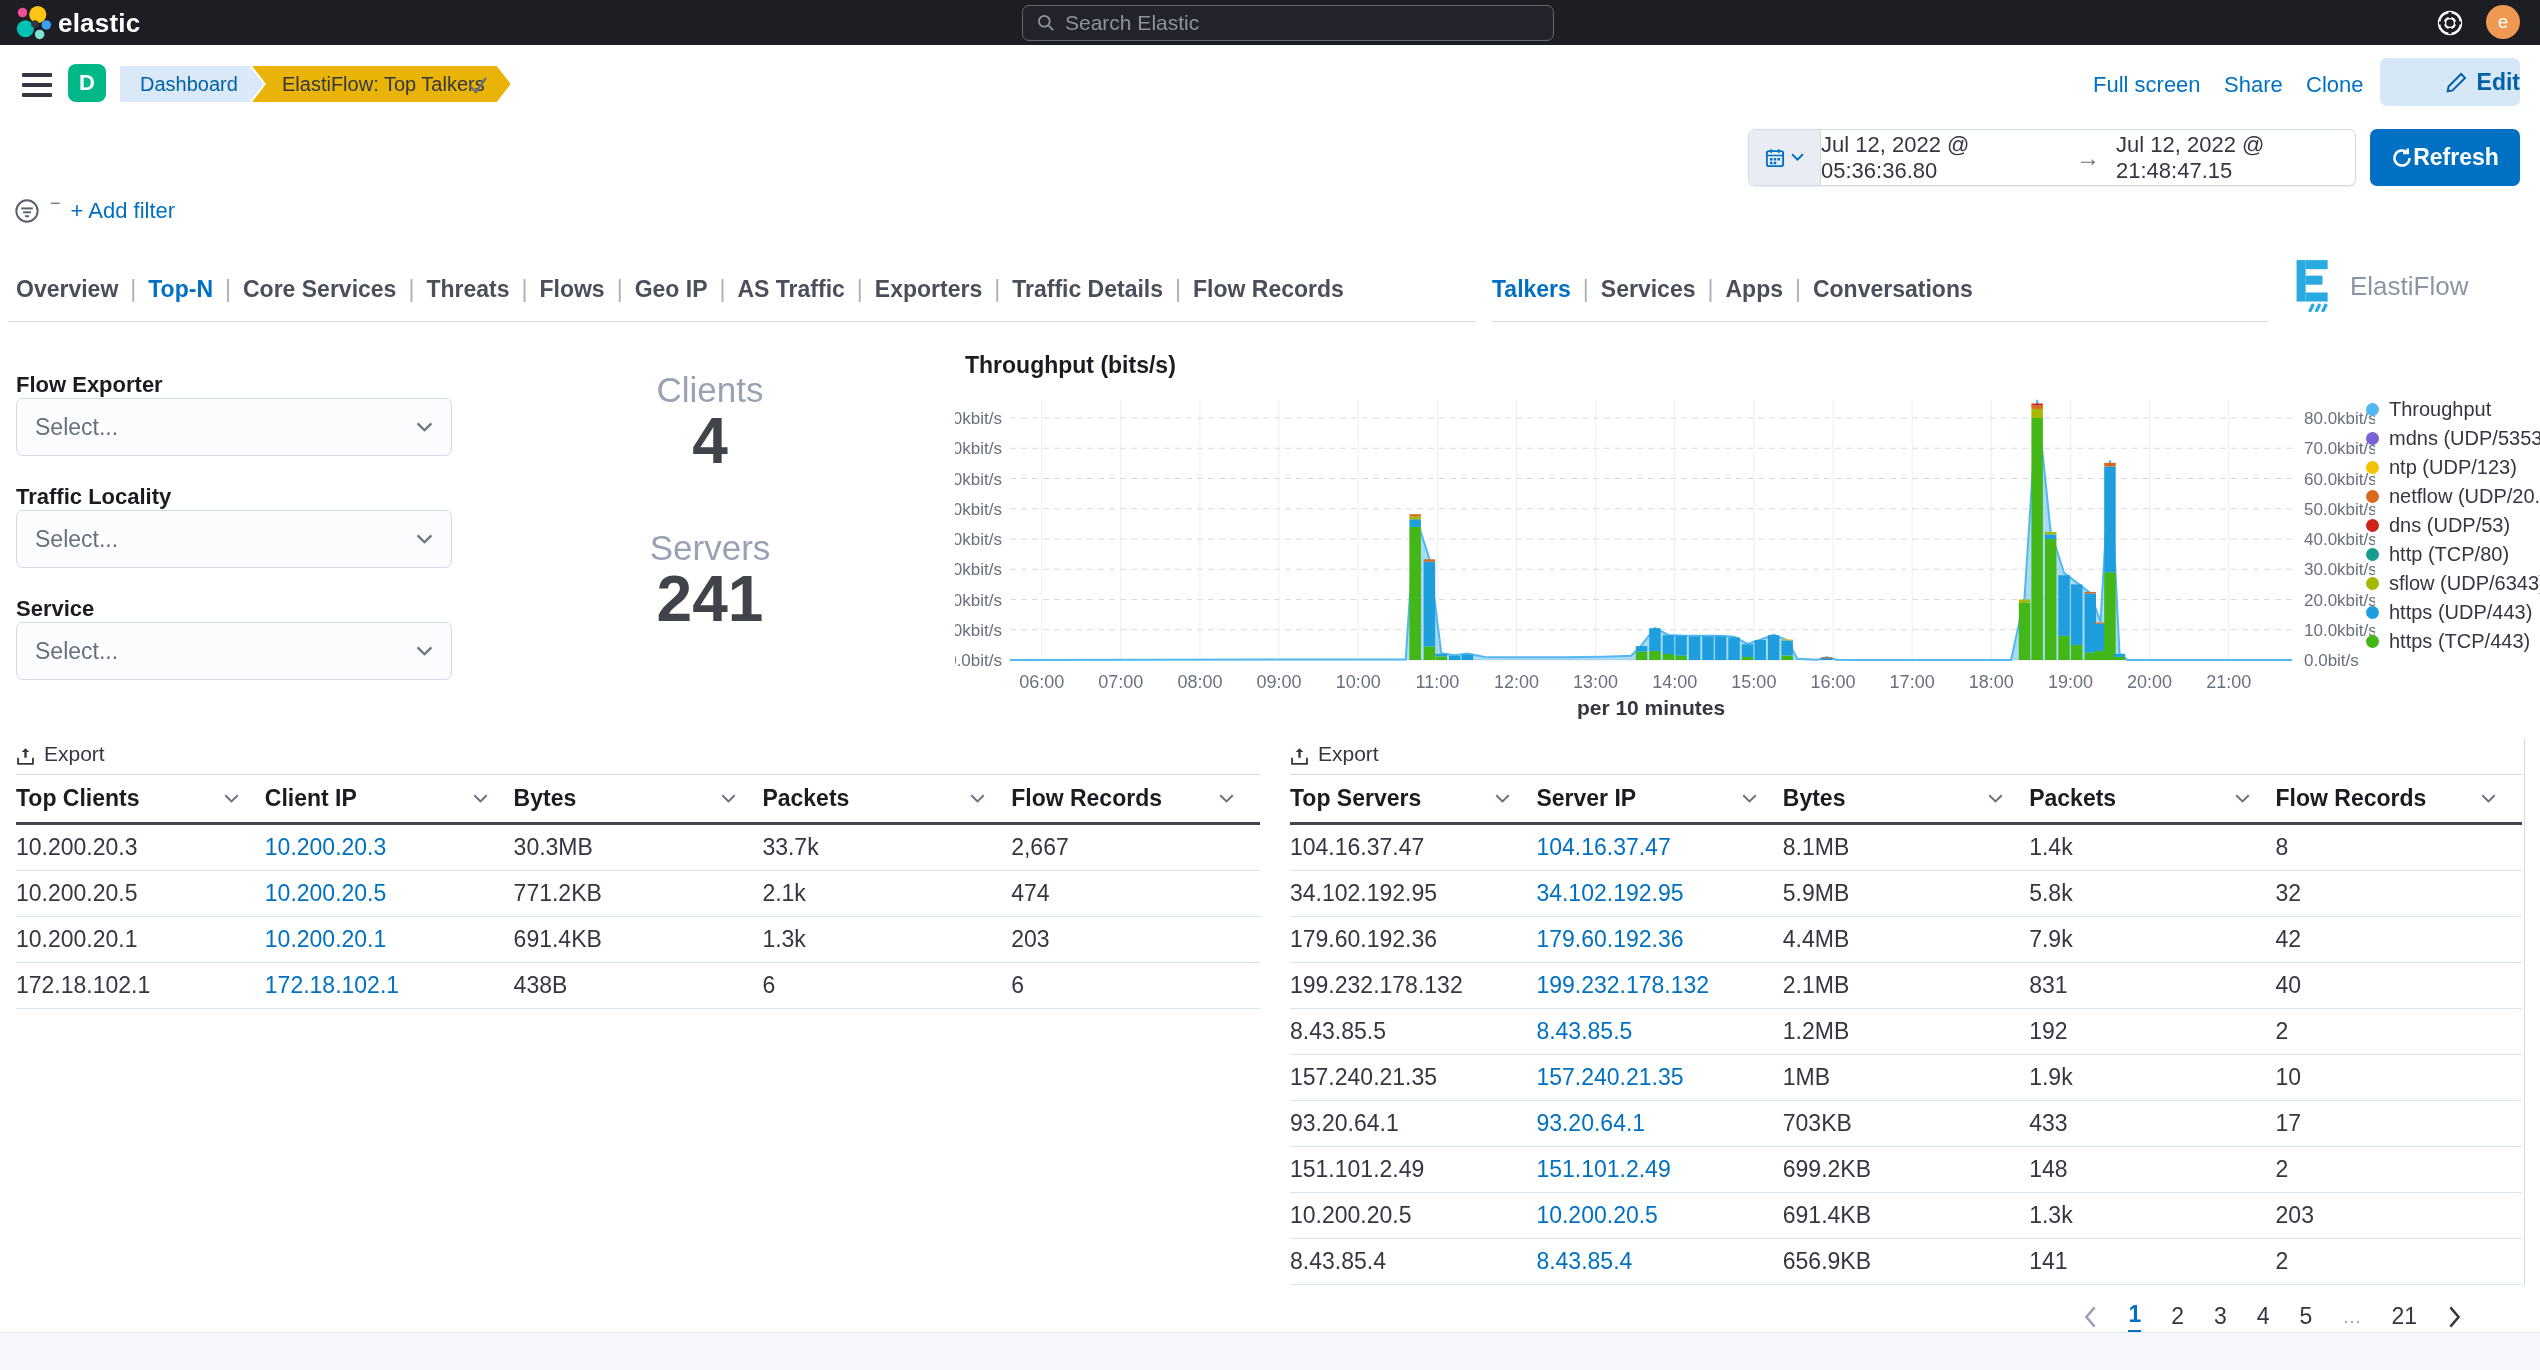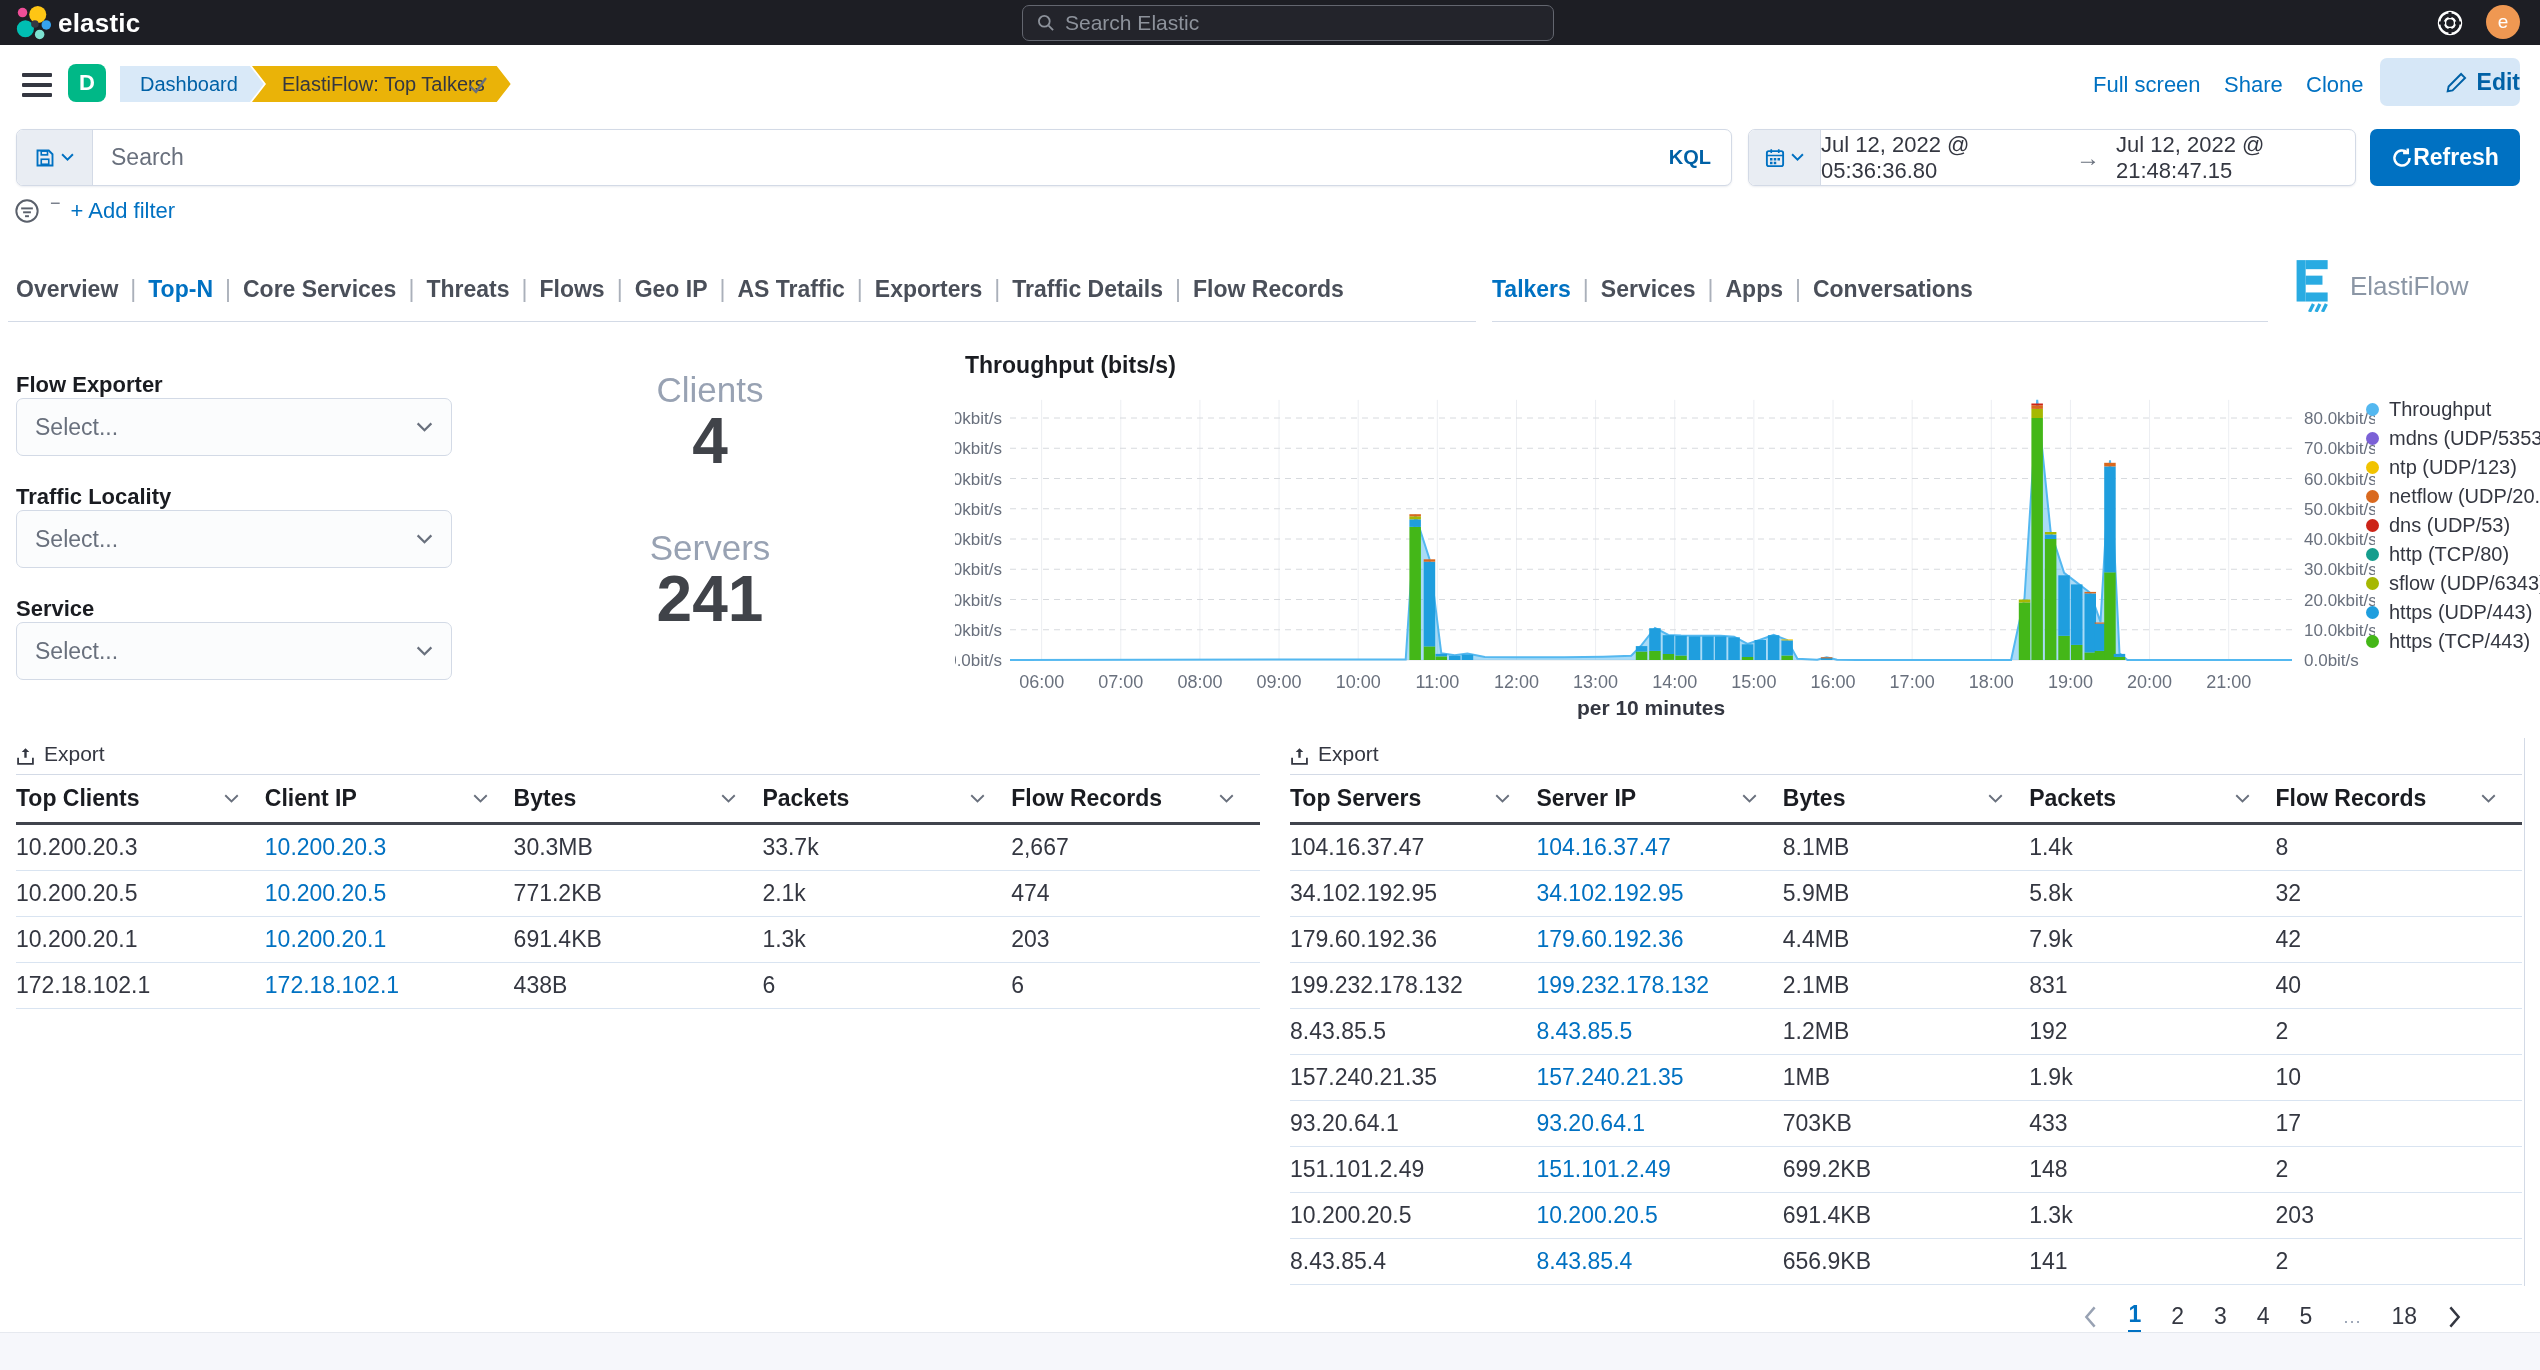--- a/index.html
+++ b/index.html
@@ -146,34 +146,20 @@
   <div class="abs hdr-link" style="left:2093px">Full screen</div>
   <div class="abs hdr-link" style="left:2224px">Share</div>
   <div class="abs hdr-link" style="left:2306px">Clone</div>
   <div id="edit-btn" class="abs">
     <svg width="21" height="21" viewBox="0 0 16 16">
       <path d="M11.5 1.5l3 3L5 14l-3.7.7L2 11z" fill="none" stroke="#0061a6" stroke-width="1.5"></path>
     </svg>
     <span>Edit</span>
   </div>
 
-  <div id="querybox" class="abs">
-    <div id="query-prepend">
-      <svg width="20" height="20" viewBox="0 0 16 16">
-        <path d="M2 2h9l3 3v9H2z" fill="none" stroke="#0071c2" stroke-width="1.5"></path>
-        <rect x="5" y="9" width="6" height="4" fill="none" stroke="#0071c2" stroke-width="1.3"></rect>
-        <rect x="5" y="2.5" width="5" height="3" fill="none" stroke="#0071c2" stroke-width="1.3"></rect>
-      </svg>
-      <svg width="13" height="9" viewBox="0 0 12 8">
-        <polyline points="1,1 6,6 11,1" fill="none" stroke="#0071c2" stroke-width="1.8"></polyline>
-      </svg>
-    </div>
-    <div id="query-input">Search</div>
-    <div id="kql-badge">KQL</div>
-  </div>
   <div id="datepicker" class="abs">
     <div id="date-prepend">
       <svg width="20" height="20" viewBox="0 0 16 16">
         <rect x="1.5" y="2.5" width="13" height="12" rx="1.5" fill="none" stroke="#0071c2" stroke-width="1.5"></rect>
         <line x1="1.5" y1="6" x2="14.5" y2="6" stroke="#0071c2" stroke-width="1.3"></line>
         <line x1="5" y1="1" x2="5" y2="4" stroke="#0071c2" stroke-width="1.3"></line>
         <line x1="11" y1="1" x2="11" y2="4" stroke="#0071c2" stroke-width="1.3"></line>
         <rect x="4" y="8" width="2" height="2" fill="#0071c2"></rect>
           <rect x="7" y="8" width="2" height="2" fill="#0071c2"></rect>
         <rect x="10" y="8" width="2" height="2" fill="#0071c2"></rect>
@@ -628,21 +614,21 @@
     <div id="pagination">
         <svg class="page-chev" width="15" height="22" viewBox="0 0 10 16">
           <polyline points="8,1 2,8 8,15" fill="none" stroke="#98a2b3" stroke-width="1.8"></polyline>
         </svg>
         <span class="page-num active">1</span>
         <span class="page-num">2</span>
         <span class="page-num">3</span>
         <span class="page-num">4</span>
         <span class="page-num">5</span>
         <span class="page-ellipsis">…</span>
-        <span class="page-num">18</span>
+        <span class="page-num">21</span>
         <svg class="page-chev" width="15" height="22" viewBox="0 0 10 16">
           <polyline points="2,1 8,8 2,15" fill="none" stroke="#343741" stroke-width="1.8"></polyline>
         </svg>
       </div>
   </div>
 
   <div id="panel-edge" class="abs"></div>
   <div id="footer-strip" class="abs"></div>
 </div>
 

